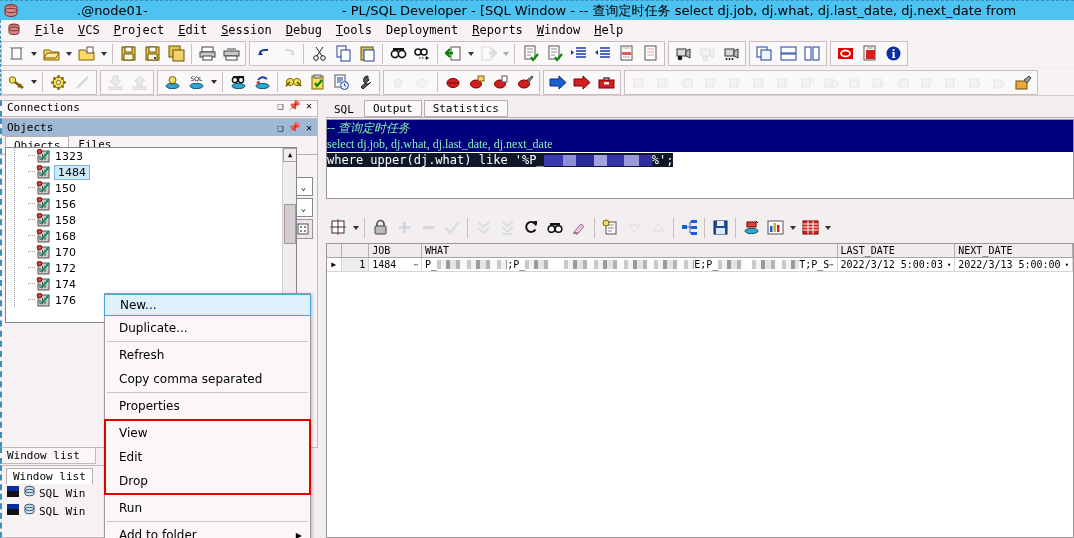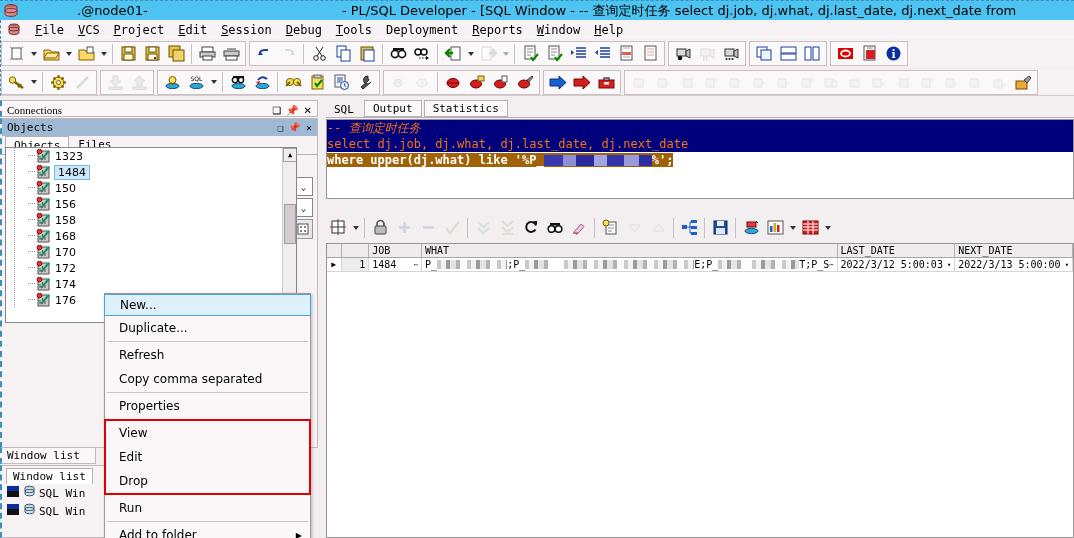--- a/index.html
+++ b/index.html
@@ -64,21 +64,21 @@
   .tarrow { width:11px; height:23px; display:flex; align-items:center; justify-content:center;
             font-size:7px; cursor:default; }
   .tarrow:after { content:""; border-left:3px solid transparent; border-right:3px solid transparent;
                   border-top:4px solid #333; }
   .tarrow.dis:after { border-top-color:#aaa; }
 
   
   .conn-panel {
     position:absolute; left:0; top:100px; width:318px; height:17px;
     background:#fbf6f8; border:1px solid #c3b9bd; border-left:2px dashed #3a8fbb;
-    display:flex; align-items:flex-end; padding-left:5px; font-size:11px;font-family:Liberation Serif, serif;
+    display:flex; align-items:flex-start; padding-left:5px; font-size:11px;
   }
   .panelhdr-btns { margin-left:auto; display:flex; align-items:center; gap:5px; padding-right:5px;}
   .pb { font-size:10px; cursor:default; line-height:1; }
 
   .objects-panel {
     position:absolute; left:0; top:118px; width:318px; height:330px;
     background:#f7f2f4; border:1px solid #c3b9bd; border-left:2px dashed #3a8fbb;
   }
   .obj-title {
     height:17px; background:#9fb9d4; display:flex; align-items:center;
@@ -151,22 +151,22 @@
   .etab { padding:1px 8px; font-size:11px; cursor:default; }
   .etab.active { background:#f3eef0; font-weight:normal; }
   .etab.inactive { border:1px solid #b9aeb3; background:#fbf8f9; margin-left:2px; }
 
   .sqlbox {
     position:absolute; left:326px; top:119px; width:748px; height:80px;
     background:#fff; border:1px solid #9a9498; overflow:hidden;
     font-family:"DejaVu Sans Mono", monospace; font-size:12px; line-height:16px;
   }
   .sqlline { white-space:pre; height:16px; }
-  .sqlline .selbg { background:#a16207; color:#fff;font-weight:bold; }
-  .sqlline.full { background:#00007c; color:#f97316; }
+  .sqlline .selbg { background:#0f172a; color:#fff; }
+  .sqlline.full { background:#00007c; color:#86efac;font-family:Liberation Serif, serif; }
   .comment { font-style:italic; }
 
   .grid-toolbar {
     position:absolute; left:326px; top:214px; width:748px; height:27px;
     display:flex; align-items:center; background:#f3eef0;
   }
 
   .grid {
     position:absolute; left:326px; top:243px; width:748px; height:295px;
     background:#fff; border:1px solid #9a9498; overflow:hidden;

